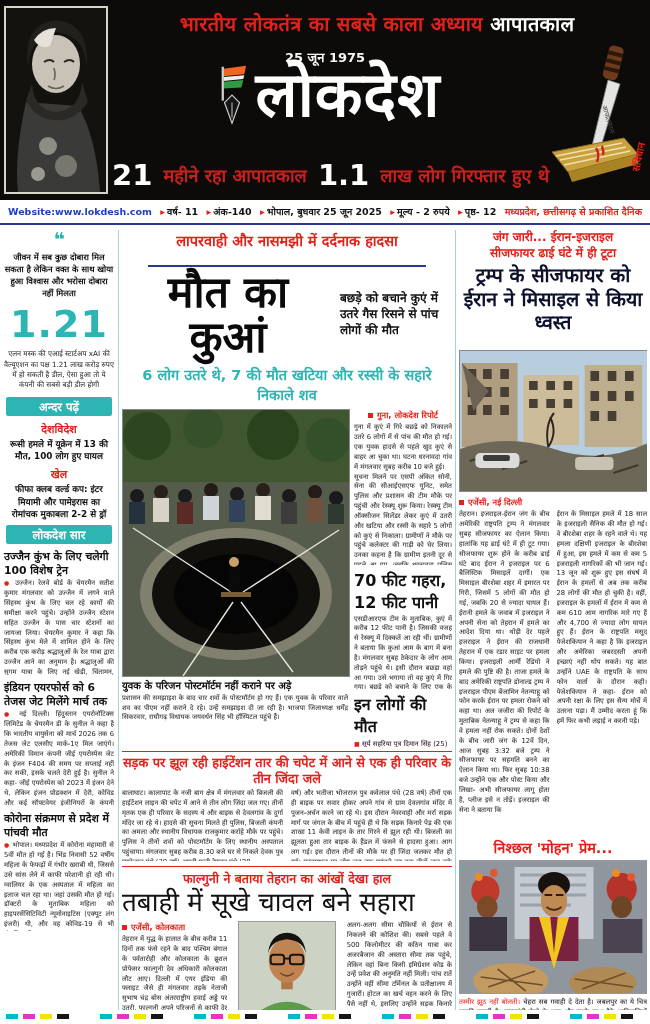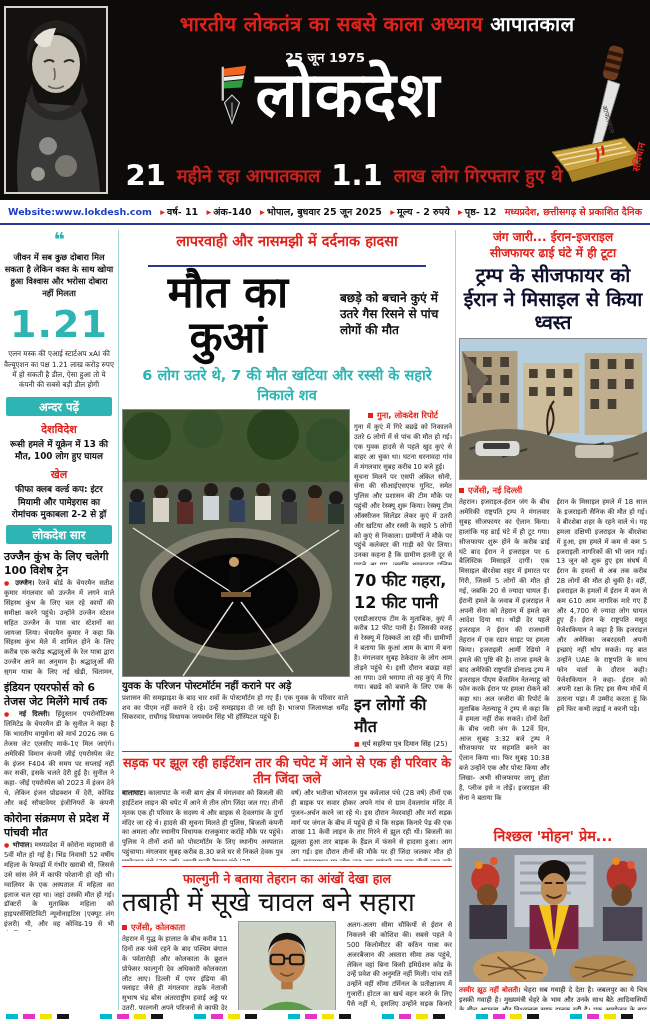--- a/index.html
+++ b/index.html
@@ -12,21 +12,21 @@
   .mast-kicker{position:absolute;top:10px;left:118px;right:14px;text-align:center;
                font-size:20px;font-weight:800;color:#e3211b;letter-spacing:.3px;}
   .mast-kicker .kw{color:#fff;}
   .mast-date{position:absolute;top:48px;left:160px;right:160px;text-align:center;
              font-size:13px;font-weight:800;color:#f5f5f5;}
   .mast-title-row{position:absolute;top:62px;left:118px;right:112px;display:flex;
                   align-items:center;justify-content:center;gap:8px;}
   .mast-title{font-size:62px;font-weight:800;line-height:1.05;color:#fff;letter-spacing:1px;}
   .penflag{width:32px;height:62px;flex:0 0 auto;}
   .knife{position:absolute;right:2px;top:44px;width:106px;height:150px;}
-  .mast-stats{position:absolute;bottom:8px;left:112px;right:68px;text-align:center;white-space:nowrap;margin-top:12px;}
+  .mast-stats{position:absolute;bottom:8px;left:112px;right:68px;text-align:left;white-space:nowrap;margin-top:12px;}
   .mast-stats .num{font-size:29px;font-weight:800;color:#fff;vertical-align:-3px;}
   .mast-stats .stx{font-size:18px;font-weight:800;color:#c9201d;margin:0 6px;}
 
   
   .infobar{display:flex;align-items:center;justify-content:space-between;height:23px;
            padding:0 8px;font-size:9.5px;font-weight:bold;border-bottom:2px solid #2b3990;}
   .infobar .website{color:#1d3fbf;text-decoration:none;}
   .infobar .arrow{color:#e3211b;margin-right:2px;}
   .infobar .publisher{color:#e3211b;}
 
@@ -41,21 +41,21 @@
   .sb-num{color:#2cb5b2;font-size:38px;font-weight:800;text-align:center;letter-spacing:1px;line-height:1;}
   .sb-numtext{font-size:7.2px;text-align:center;line-height:1.45;color:#222;margin:6px 1px;}
   .sb-box{background:#2cb5b2;color:#fff;font-weight:800;font-size:11.5px;text-align:center;
           padding:2px 2px;margin:5px 3px;border-radius:2px;}
   .sb-sec{color:#e3211b;font-weight:800;font-size:11px;text-align:center;margin-top:4px;}
   .sb-sectext{font-size:8.8px;font-weight:bold;text-align:center;line-height:1.4;margin:2px 1px;}
   .sb-h{font-size:10.8px;font-weight:800;line-height:1.25;margin:6px 1px 2px;}
   .sb-body{font-size:6.8px;line-height:1.45;text-align:justify;color:#222;margin:0 1px;overflow:hidden;}
   .sb-body.h96{max-height:96px;} .sb-body.h90{max-height:90px;}
   .bullet{color:#e3211b;font-size:6px;}
-  .dateline{font-weight:700;}
+  .dateline{font-weight:400;}
 
   
   .center{width:330px;flex:0 0 auto;overflow:hidden;}
   .kicker{color:#e3211b;font-weight:800;font-size:14.5px;text-align:center;
           padding-bottom:15px;margin:0 26px 3px;border-bottom:2px solid #2b3990;}
   .headline-row{display:flex;align-items:center;gap:6px;}
   .main-head{flex:1;font-size:43px;font-weight:800;line-height:1.05;text-align:center;color:#0a0a0a;}
   .side-deck{width:112px;font-size:12px;font-weight:800;line-height:1.32;color:#111;}
   .teal-deck{color:#2cb5b2;font-size:14.5px;font-weight:800;text-align:center;margin:4px 0 5px;}
   .story-grid{display:flex;gap:6px;height:338px;overflow:hidden;}
@@ -303,21 +303,21 @@
       </section>
     </main>
 
     <div class="vline"></div>
 
     <section class="right">
       <div class="r-kick">
         <div>जंग जारी... ईरान-इजराइल</div>
         <div>सीजफायर ढाई घंटे में ही टूटा</div>
       </div>
-      <h2 class="r-head" style="margin:3px 0 4px;">ट्रम्प के सीजफायर को ईरान ने मिसाइल से किया ध्वस्त</h2>
+      <h2 class="r-head" style="margin:3px 0 16px;">ट्रम्प के सीजफायर को ईरान ने मिसाइल से किया ध्वस्त</h2>
 
       <div class="r-photo">
         <svg viewBox="0 0 196 140" width="100%" height="140" preserveAspectRatio="none">
           <rect width="196" height="140" fill="#b6cedd"></rect>
           <rect x="2" y="12" width="58" height="84" fill="#b09e81"></rect>
           <rect x="66" y="24" width="58" height="70" fill="#cdbc9a"></rect>
           <rect x="130" y="14" width="60" height="82" fill="#bfae8d"></rect>
           <g fill="#473f33">
             <rect x="8" y="18" width="9" height="10"></rect>
               <rect x="24" y="18" width="9" height="10"></rect>

